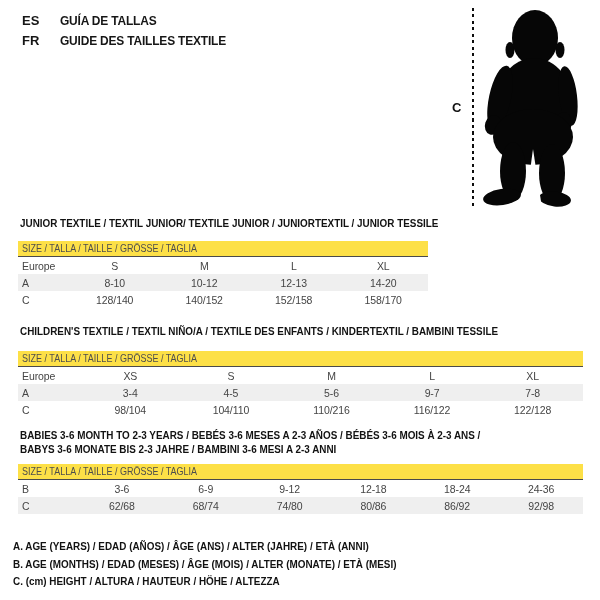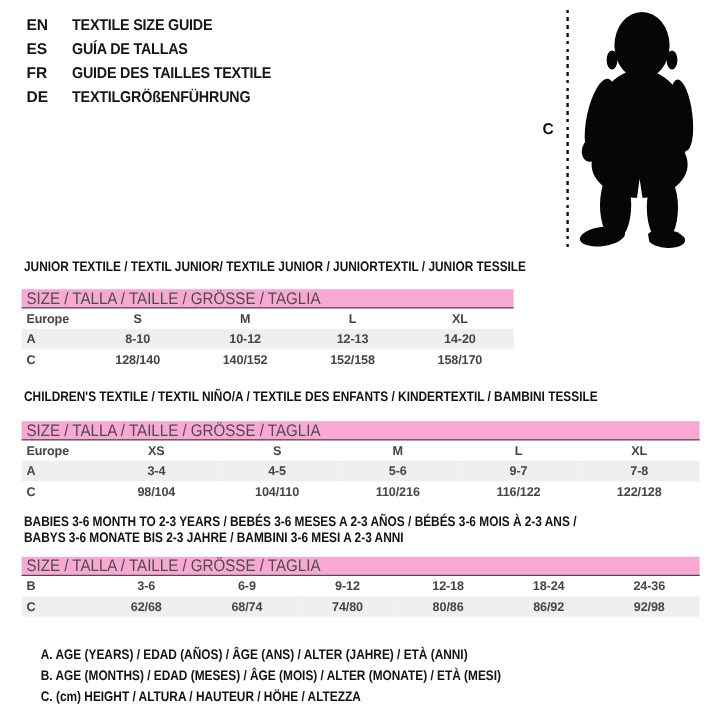--- a/index.html
+++ b/index.html
@@ -17,54 +17,46 @@
     background:repeating-linear-gradient(to bottom,#0d0d0d 0 3px, transparent 3px 6.5px); }
   .figure-c { position:absolute; left:452px; top:100px; font-weight:bold; font-size:13px; color:#111; }
   .baby-svg { position:absolute; left:476px; top:6px; width:116px; height:202px; }
 
   
   .section-title { position:absolute; left:20px; font-weight:bold; font-size:11.5px; color:#121212;
     white-space:nowrap; transform:scaleX(0.86); transform-origin:left top; line-height:14px; }
 
   
   .table-wrap { position:absolute; left:18px; }
-  .size-bar { height:15px; background:#f9a8d4; border-bottom:1px solid #4a4a4a;
-    font-size:14px; color:#4d4d4d; line-height:15px; padding-left:4px; overflow:hidden; }
+  .size-bar { height:15px; background:#fde047; border-bottom:1px solid #4a4a4a;
+    font-size:10px; color:#4d4d4d; line-height:15px; padding-left:4px; overflow:hidden; }
   .size-bar span { display:inline-block; transform:scaleX(0.9); transform-origin:left center; white-space:nowrap; }
-  table { border-collapse:collapse; table-layout:fixed; width:100%;font-weight:bold; }
+  table { border-collapse:collapse; table-layout:fixed; width:100%; }
   td { font-size:10.5px; color:#454545; height:17px; padding:0; text-align:center; letter-spacing:-0.1px; }
   td.row-label { text-align:left; padding-left:4px; }
   tr.shaded { background:#efefef; }
 
   
-  .notes { position:absolute; left:34px; top:538px; }
+  .notes { position:absolute; left:13px; top:538px; }
   .note-line { font-weight:bold; font-size:11.5px; line-height:17.5px; color:#121212;
     white-space:nowrap; transform:scaleX(0.86); transform-origin:left top; }
 </style>
 </head>
 <body>
 
 <div class="canvas">
 
   <div class="lang-block">
-    <div class="lang-row">
-      <span class="lang-code">EN</span>
-      <span class="lang-label">TEXTILE SIZE GUIDE</span>
-    </div>
     <div class="lang-row">
       <span class="lang-code">ES</span>
       <span class="lang-label">GUÍA DE TALLAS</span>
     </div>
     <div class="lang-row">
       <span class="lang-code">FR</span>
       <span class="lang-label">GUIDE DES TAILLES TEXTILE</span>
-    </div>
-    <div class="lang-row">
-      <span class="lang-code">DE</span>
-      <span class="lang-label">TEXTILGRÖßENFÜHRUNG</span>
     </div>
   </div>
 
   <div class="dash-line"></div>
   <div class="figure-c">C</div>
   <svg class="baby-svg" viewBox="0 0 116 202" aria-hidden="true">
     <g fill="#060606">
       <ellipse cx="34" cy="44" rx="4.5" ry="8"></ellipse>
       <ellipse cx="84" cy="44" rx="4.5" ry="8"></ellipse>
       <ellipse cx="59" cy="32" rx="23" ry="28"></ellipse>

